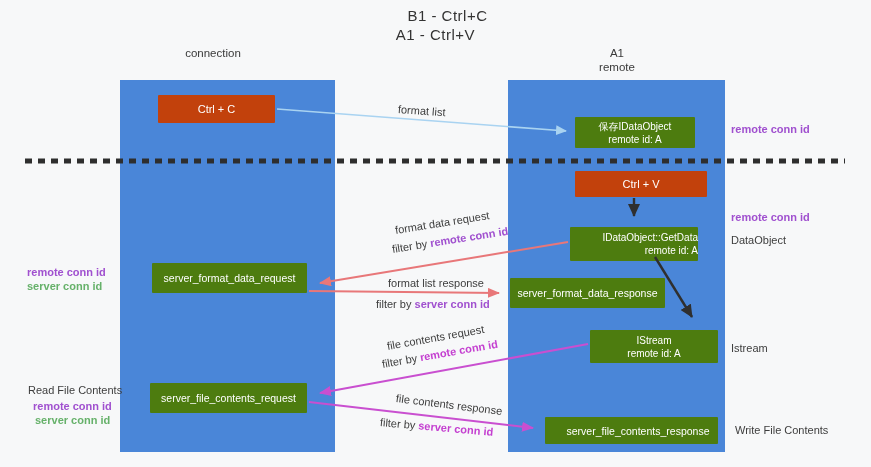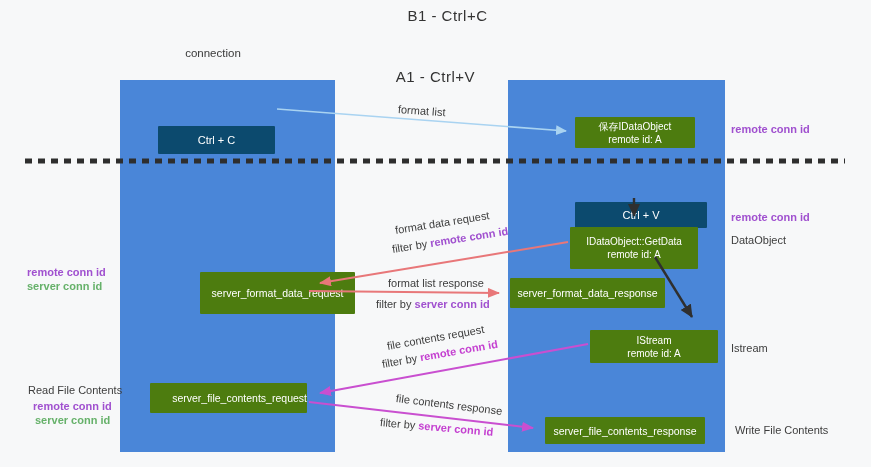--- a/index.html
+++ b/index.html
@@ -10,38 +10,38 @@
   .canvas{
     position:relative;width:871px;height:467px;
     background:#f7f8f9;overflow:hidden;
     color:#3d3d3d;
   }
   .title{
     position:absolute;left:0;right:0;text-align:center;
     font-size:15px;color:#333;letter-spacing:.5px;
   }
   .title.l1{top:7px;padding-left:24px;}
-  .title.l2{top:26px;margin-top:42px;}
+  .title.l2{top:26px;}
   .lane{
     position:absolute;top:80px;height:372px;background:#4a86d8;
   }
   .lane.left{left:120px;width:215px;}
   .lane.right{left:508px;width:217px;}
   .lane-header{
     position:absolute;text-align:center;font-size:11.5px;color:#3a3a3a;line-height:14px;
     width:120px;top:46px;
   }
   .lane-header.left{left:153px;}
   .lane-header.right{left:557px;}
   .box{
     position:absolute;color:#fff;text-align:center;
     display:flex;flex-direction:column;justify-content:center;
     border-radius:1px;
   }
-  .box.green{background:#0c4a6e;font-size:11px;margin-top:31px;}
+  .box.green{background:#c2410c;font-size:11px;}
   .box.orange{background:#4d7c0f;}
   .box .ln{font-size:10px;line-height:13px;}
   .box.single{font-size:10.5px;}
   .mlabel{position:absolute;font-size:11px;white-space:nowrap;}
   .purple{color:#a050cf;font-weight:bold;}
   .magenta{color:#c43fd0;font-weight:bold;}
   .greentx{color:#66b16a;font-weight:bold;}
   .dark{color:#3d3d3d;}
   .elabel{
     position:absolute;font-size:11px;color:#3d3d3d;white-space:nowrap;
@@ -54,50 +54,54 @@
 <body>
 
 <div class="canvas">
 
   <div class="title l1">B1 - Ctrl+C</div>
   <div class="title l2">A1 - Ctrl+V</div>
 
   <div class="lane-header left">
     <div>connection</div>
   </div>
+  <div class="lane-header right">
+    <div>A1</div>
+    <div>remote</div>
+  </div>
 
   <div class="lane left"></div>
   <div class="lane right"></div>
 
   <div class="box green" style="left:158px;top:95px;width:117px;height:28px;">Ctrl + C</div>
 
-  <div class="box orange single" style="left:152px;top:272px;width:155px;height:42px;margin-left:48px;">server_format_data_request</div>
+  <div class="box orange single" style="left:152px;top:263px;width:155px;height:30px;">server_format_data_request</div>
 
-  <div class="box orange single" style="left:150px;top:383px;width:157px;height:30px;text-align:right;">server_file_contents_request</div>
+  <div class="box orange single" style="left:150px;top:383px;width:157px;height:30px;">server_file_contents_request</div>
 
   <div class="box orange" style="left:575px;top:117px;width:120px;height:31px;">
     <div class="ln">保存IDataObject</div>
     <div class="ln">remote id: A</div>
   </div>
 
   <div class="box green" style="left:575px;top:171px;width:132px;height:26px;">Ctrl + V</div>
 
-  <div class="box orange" style="left:570px;top:227px;width:128px;height:42px;">
+  <div class="box orange" style="left:570px;top:227px;width:128px;height:34px;text-align:right;">
     <div class="ln">IDataObject::GetData</div>
     <div class="ln">remote id: A</div>
   </div>
 
   <div class="box orange single" style="left:510px;top:278px;width:155px;height:30px;">server_format_data_response</div>
 
   <div class="box orange" style="left:590px;top:330px;width:128px;height:33px;">
     <div class="ln">IStream</div>
     <div class="ln">remote id: A</div>
   </div>
 
-  <div class="box orange single" style="left:545px;top:417px;width:160px;height:27px;">server_file_contents_response</div>
+  <div class="box orange single" style="left:545px;top:417px;width:160px;height:27px;padding-left:13px;">server_file_contents_response</div>
 
   <div class="mlabel purple" style="left:731px;top:123px;">remote conn id</div>
   <div class="mlabel purple" style="left:731px;top:211px;">remote conn id</div>
   <div class="mlabel dark" style="left:731px;top:234px;">DataObject</div>
   <div class="mlabel dark" style="left:731px;top:342px;">Istream</div>
   <div class="mlabel dark" style="left:735px;top:424px;">Write File Contents</div>
 
   <div class="mlabel purple" style="left:27px;top:266px;">remote conn id</div>
   <div class="mlabel greentx" style="left:27px;top:280px;">server conn id</div>
   <div class="mlabel dark" style="left:28px;top:384px;">Read File Contents</div>

